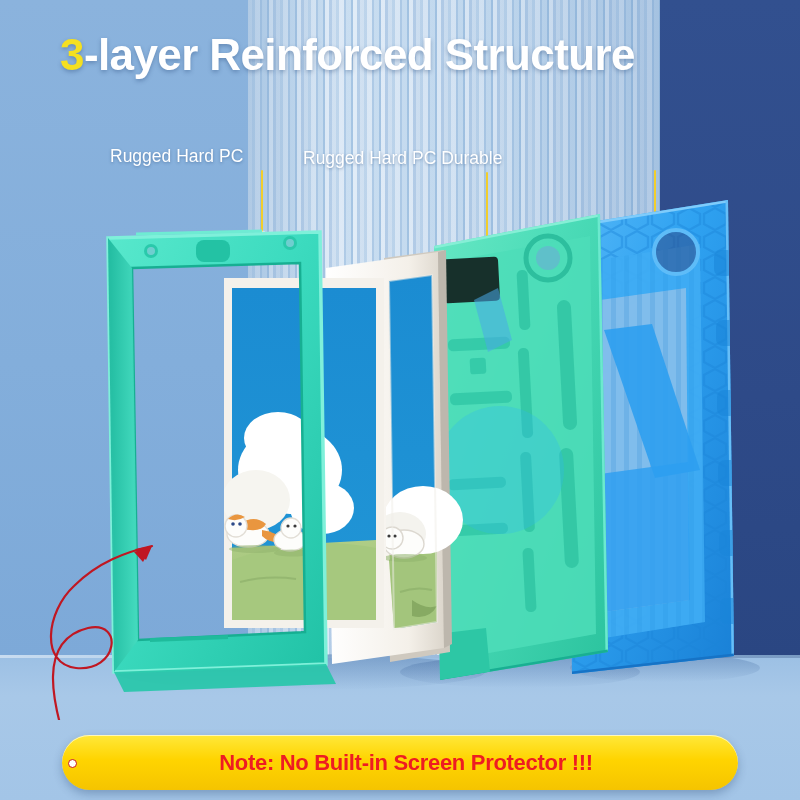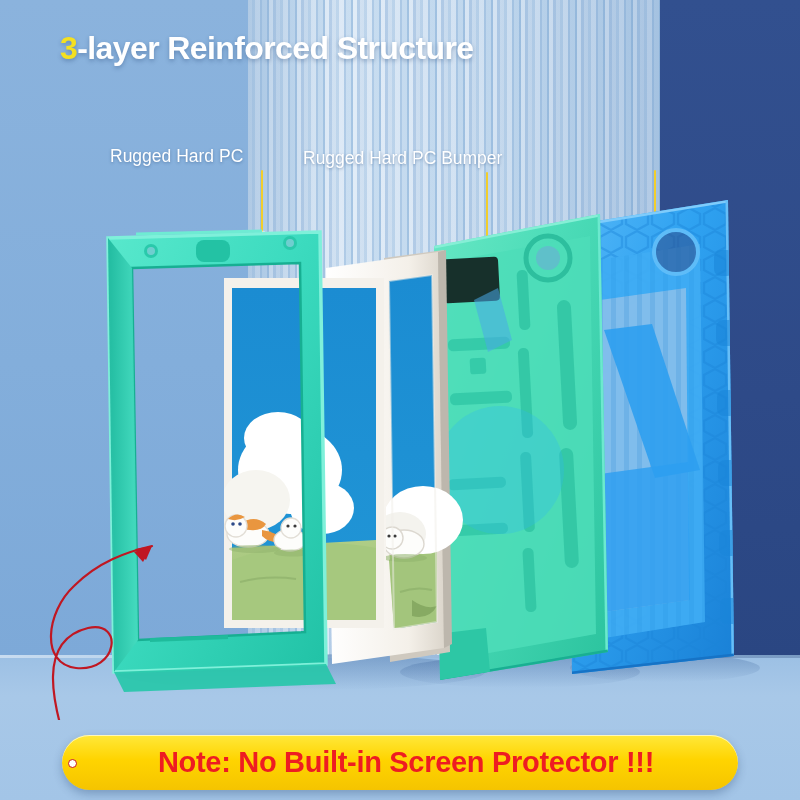--- a/index.html
+++ b/index.html
@@ -43,21 +43,21 @@
     background: linear-gradient(180deg, #9CC0E4 0%, #A8C8E8 28%, #A3C5E7 100%);
   }
   .floor-line {
     position: absolute; left: 0; top: 655px; width: 800px; height: 3px;
     background: linear-gradient(90deg, rgba(255,255,255,.45), rgba(255,255,255,.12) 40%, rgba(40,70,120,.25) 84%, rgba(40,70,120,.30));
   }
 
   
   .title {
     position: absolute; left: 60px; top: 30px; width: 700px;
-    font-size: 32px; font-weight: bold; color: #ffffff; letter-spacing: -.6px;
+    font-size: 44px; font-weight: bold; color: #ffffff; letter-spacing: -.6px;
     text-shadow: 0 2px 4px rgba(30,60,110,.35);
     white-space: nowrap;
   }
   .title .accent { color: #F5E020; }
 
   
   .layer-label {
     position: absolute; color: #ffffff; font-size: 17.5px; white-space: nowrap;
     text-shadow: 0 1px 3px rgba(35,70,120,.45);
   }
@@ -85,21 +85,21 @@
 
   
   .note-banner {
     position: absolute; left: 62px; top: 735px; width: 676px; height: 55px;
     background: linear-gradient(180deg, #FFE83A 0%, #FFD400 45%, #F5C400 100%);
     border-radius: 28px;
     box-shadow: 0 4px 10px rgba(25,55,100,.30), inset 0 1px 0 rgba(255,255,255,.65);
     display: flex; align-items: center; justify-content: center;
   }
   .note-text {
-    color: #EE1C22; font-size: 29px; font-weight: bold; letter-spacing: -.3px;
+    color: #EE1C22; font-size: 22px; font-weight: bold; letter-spacing: -.3px;
     white-space: nowrap; transform: translateX(6px);
   }
   .note-anchor {
     position: absolute; left: 68px; top: 759px; width: 9px; height: 9px;
     border-radius: 50%; background: #ffffff; border: 1px solid #C81A1A; z-index: 6;
   }
 </style>
 </head>
 <body>
 
@@ -110,21 +110,21 @@
   <div class="bg-stripes-shade"></div>
   <div class="bg-right"></div>
   <div class="bg-floor"></div>
   <div class="floor-line"></div>
 
   <div class="title">
     <span class="accent">3</span><span>-layer Reinforced Structure</span>
   </div>
 
   <div class="layer-label lbl-0">Rugged Hard PC</div>
-  <div class="layer-label lbl-1">Rugged Hard PC Bumper</div>
+  <div class="layer-label lbl-1">Rugged Hard PC Durable</div>
 
   <div class="leader ld-0"></div>
   <div class="leader ld-1"></div>
   <div class="leader ld-2"></div>
   <div class="leader-dot dot-0"></div>
   <div class="leader-dot dot-1"></div>
   <div class="leader-dot dot-2"></div>
 
   <svg id="assembly" viewBox="0 0 800 720">
     <defs>

